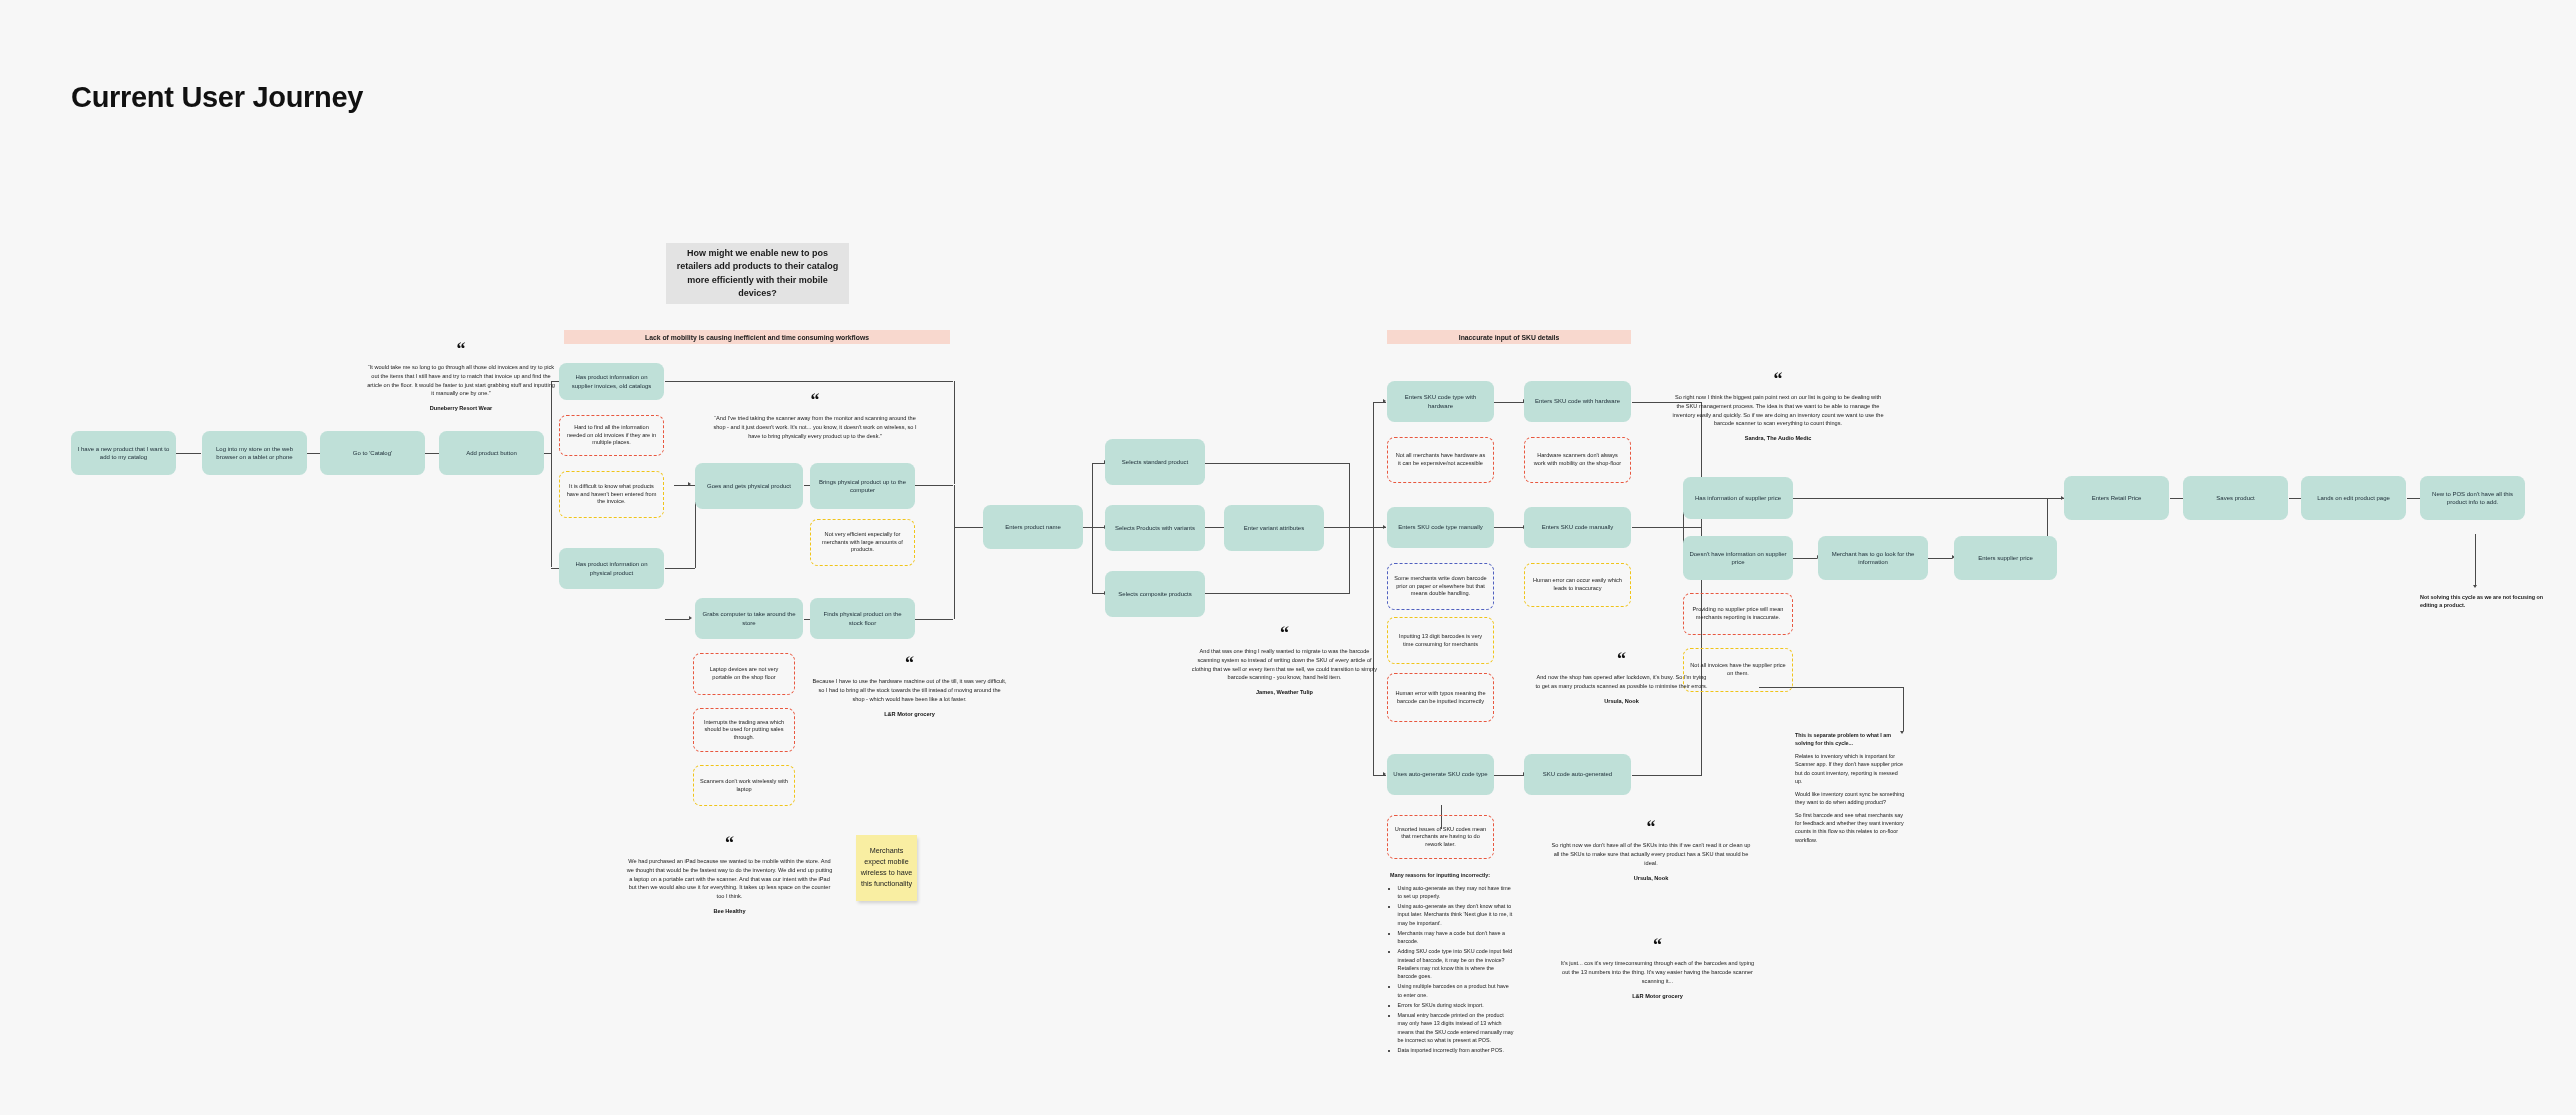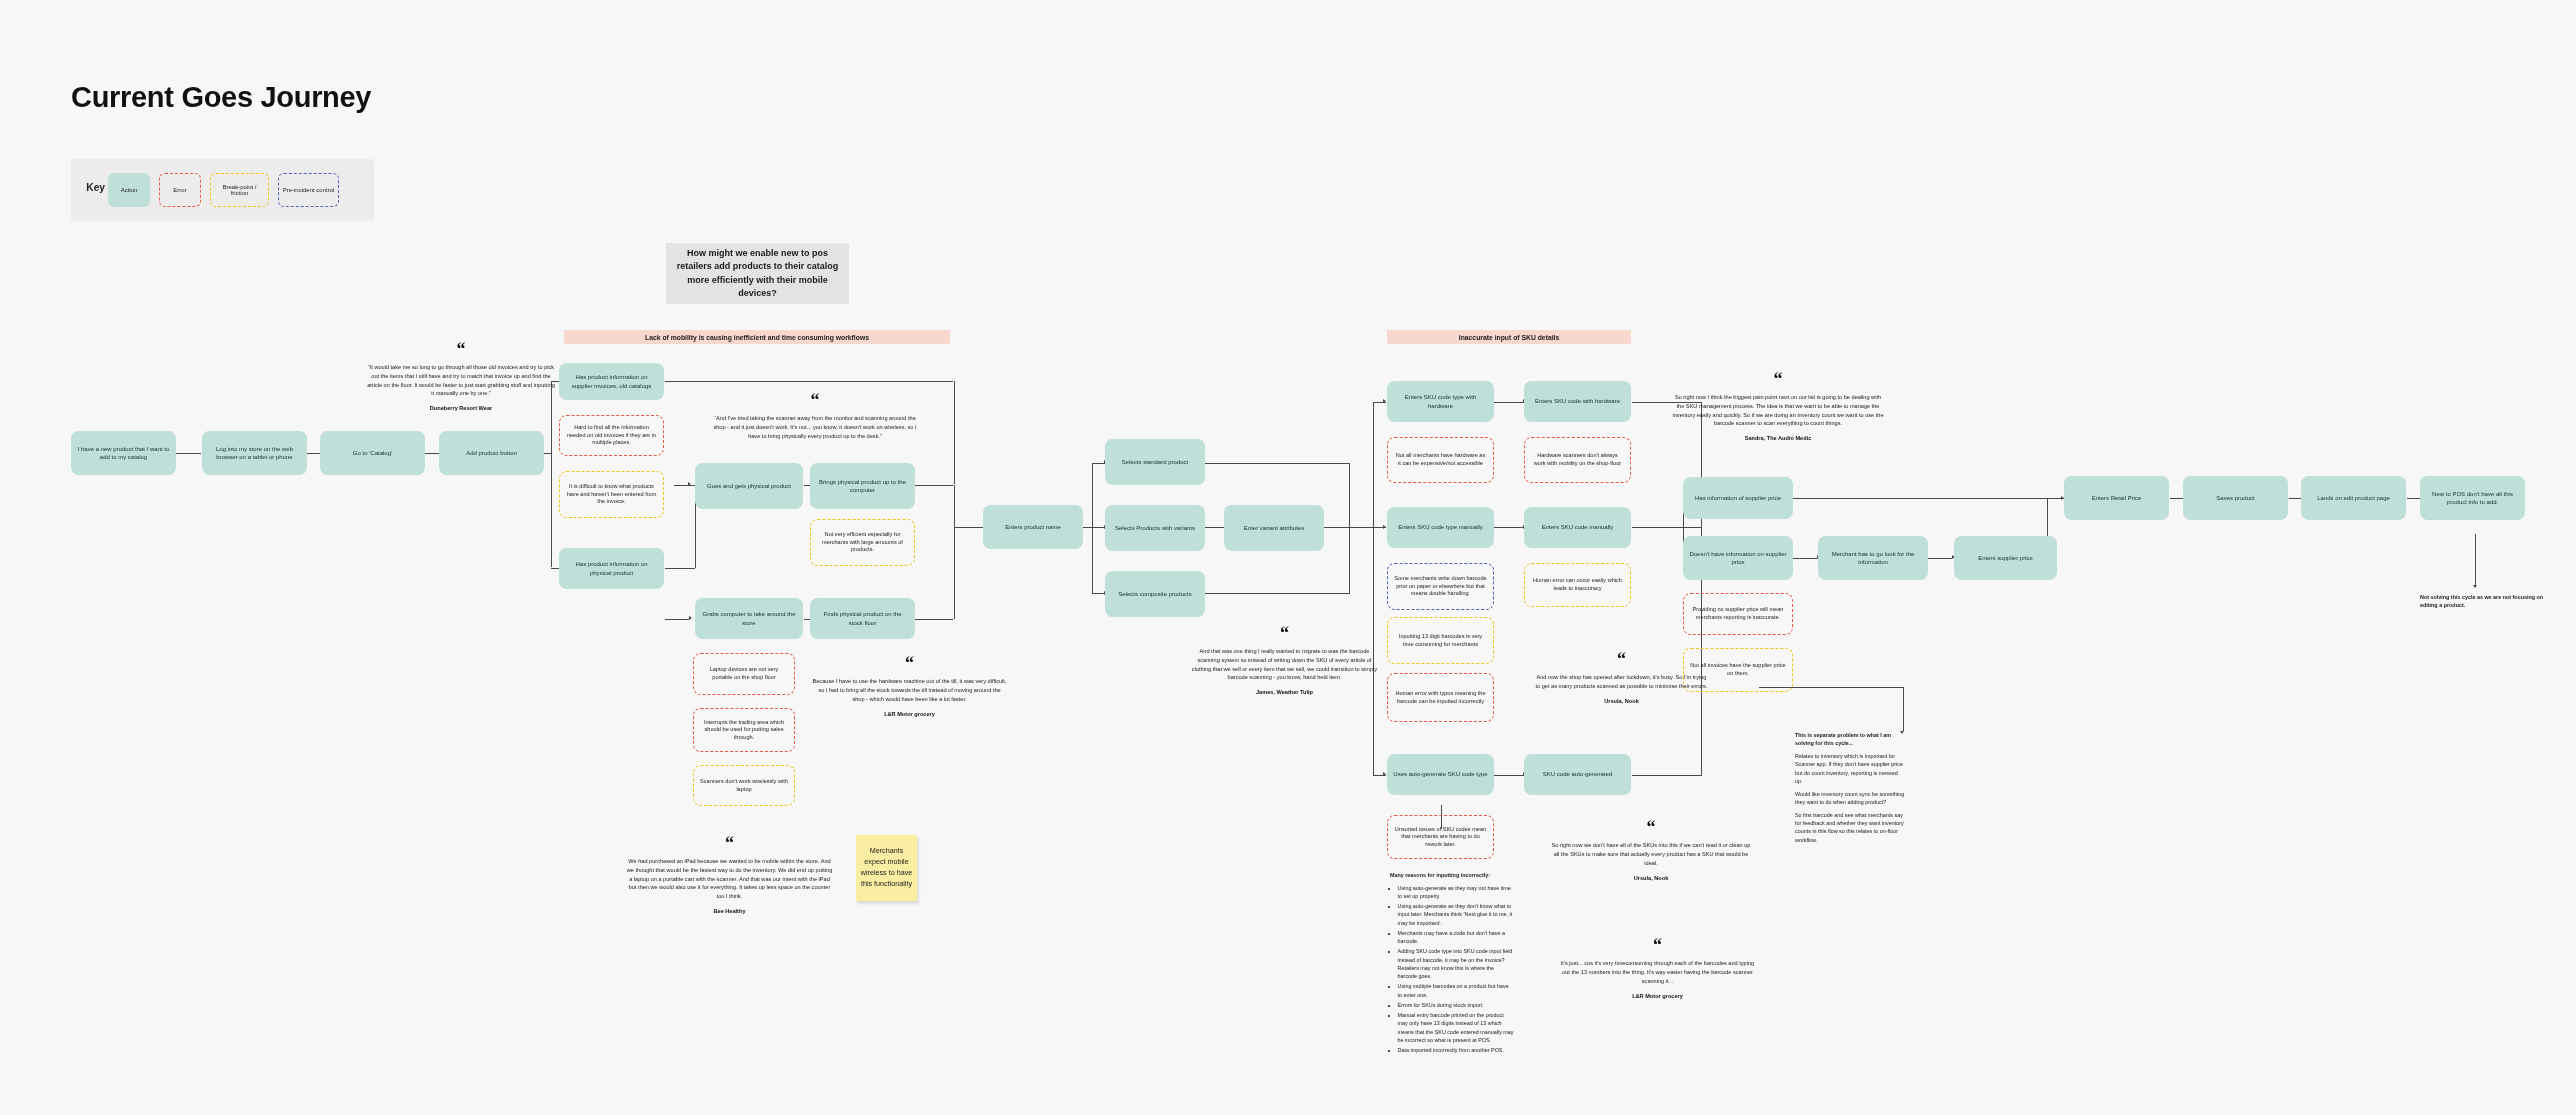--- a/index.html
+++ b/index.html
@@ -91,29 +91,22 @@
   .ln.v{width:1px;}
   .arw{position:absolute;width:0;height:0;border-style:solid;}
   .arw.r{border-width:2.5px 0 2.5px 3.8px;border-color:transparent transparent transparent #4a4a4a;}
   .arw.d{border-width:3.8px 2.5px 0 2.5px;border-color:#4a4a4a transparent transparent transparent;}
 </style>
 </head>
 <body>
 
 <div id="canvas">
 
-  <div class="page-title">Current Goes Journey</div>
-
-  <div class="key-panel">
-    <div class="key-label">Key</div>
-    <div class="key-chip k0">Action</div>
-    <div class="key-chip k1">Error</div>
-    <div class="key-chip k2">Break-point / friction</div>
-    <div class="key-chip k3">Pre-incident control</div>
-  </div>
+  <div class="page-title">Current User Journey</div>
+
 
   <div class="hmw hmw-1">How might we enable new to pos retailers add products to their catalog more efficiently with their mobile devices?</div>
 
   <div class="banner banner-1">Lack of mobility is causing inefficient and time consuming workflows</div>
   <div class="banner banner-2">Inaccurate input of SKU details</div>
 
   <div class="ln h" style="left:176px;top:453px;width:25.4px;"></div>
     <div class="arw r" style="left:202px;top:450px;"></div>
   <div class="ln h" style="left:295px;top:453px;width:25.4px;"></div>
     <div class="arw r" style="left:320px;top:450px;"></div>

